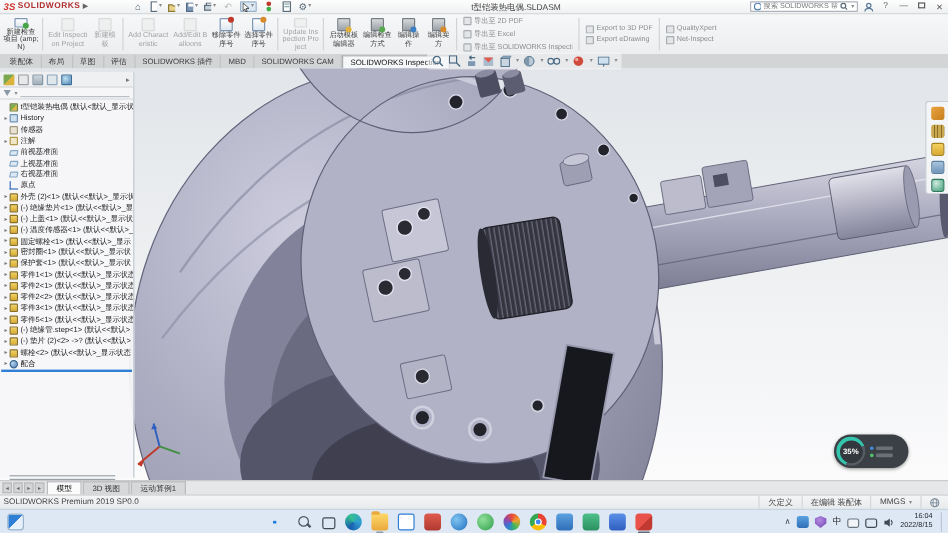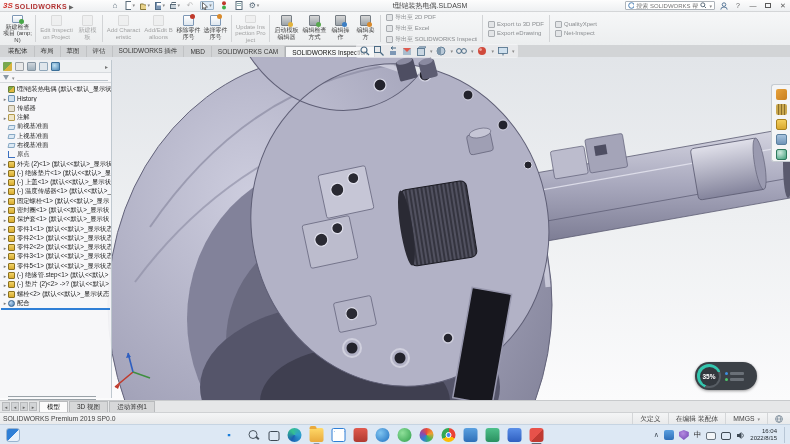--- a/index.html
+++ b/index.html
@@ -1,21 +1,21 @@
 <!DOCTYPE html>
 <html><head>
 <meta charset="utf-8">
 <style>
   html,body{width:790px;height:444px;margin:0;overflow:hidden;background:#e9ebee;
     font-family:"Liberation Sans","DejaVu Sans",sans-serif;-webkit-font-smoothing:antialiased}
   *{box-sizing:border-box}
   
   #titlebar{position:absolute;left:0;top:0;width:790px;height:12px;background:linear-gradient(#fdfdfd,#eef0f2);
     border-bottom:1px solid #d4d6d8;display:flex;align-items:center;font-size:7px;color:#555}
-  .logo{display:flex;align-items:flex-end;padding-left:3px;gap:2px;width:100px}
+  .logo{display:flex;align-items:center;padding-left:3px;gap:2px;width:100px}
   .logomark{color:#d1342c;font-weight:bold;font-style:italic;font-size:8px}
   .logotext{color:#b03030;font-weight:bold;letter-spacing:.4px;font-size:7px}
   .logoarrow{color:#666;font-size:6px}
   .qa{display:flex;align-items:center;gap:5px;margin-left:10px}
   .qi{width:10px;height:9px;display:inline-flex;align-items:center;justify-content:center;color:#5b6c7a;font-size:8px;line-height:9px}
   .qi svg{display:block}
   .qi.sel{border:1px solid #9ab2c8;background:#dce9f5;border-radius:1px;width:14px}
   .caret{color:#8a8a8a;font-size:5px;margin-left:1px}
   .doctitle{position:absolute;left:300px;width:260px;text-align:center;color:#444;font-size:7px}
   .tb-right{position:absolute;right:2px;top:1px;display:flex;align-items:center;gap:5px}

